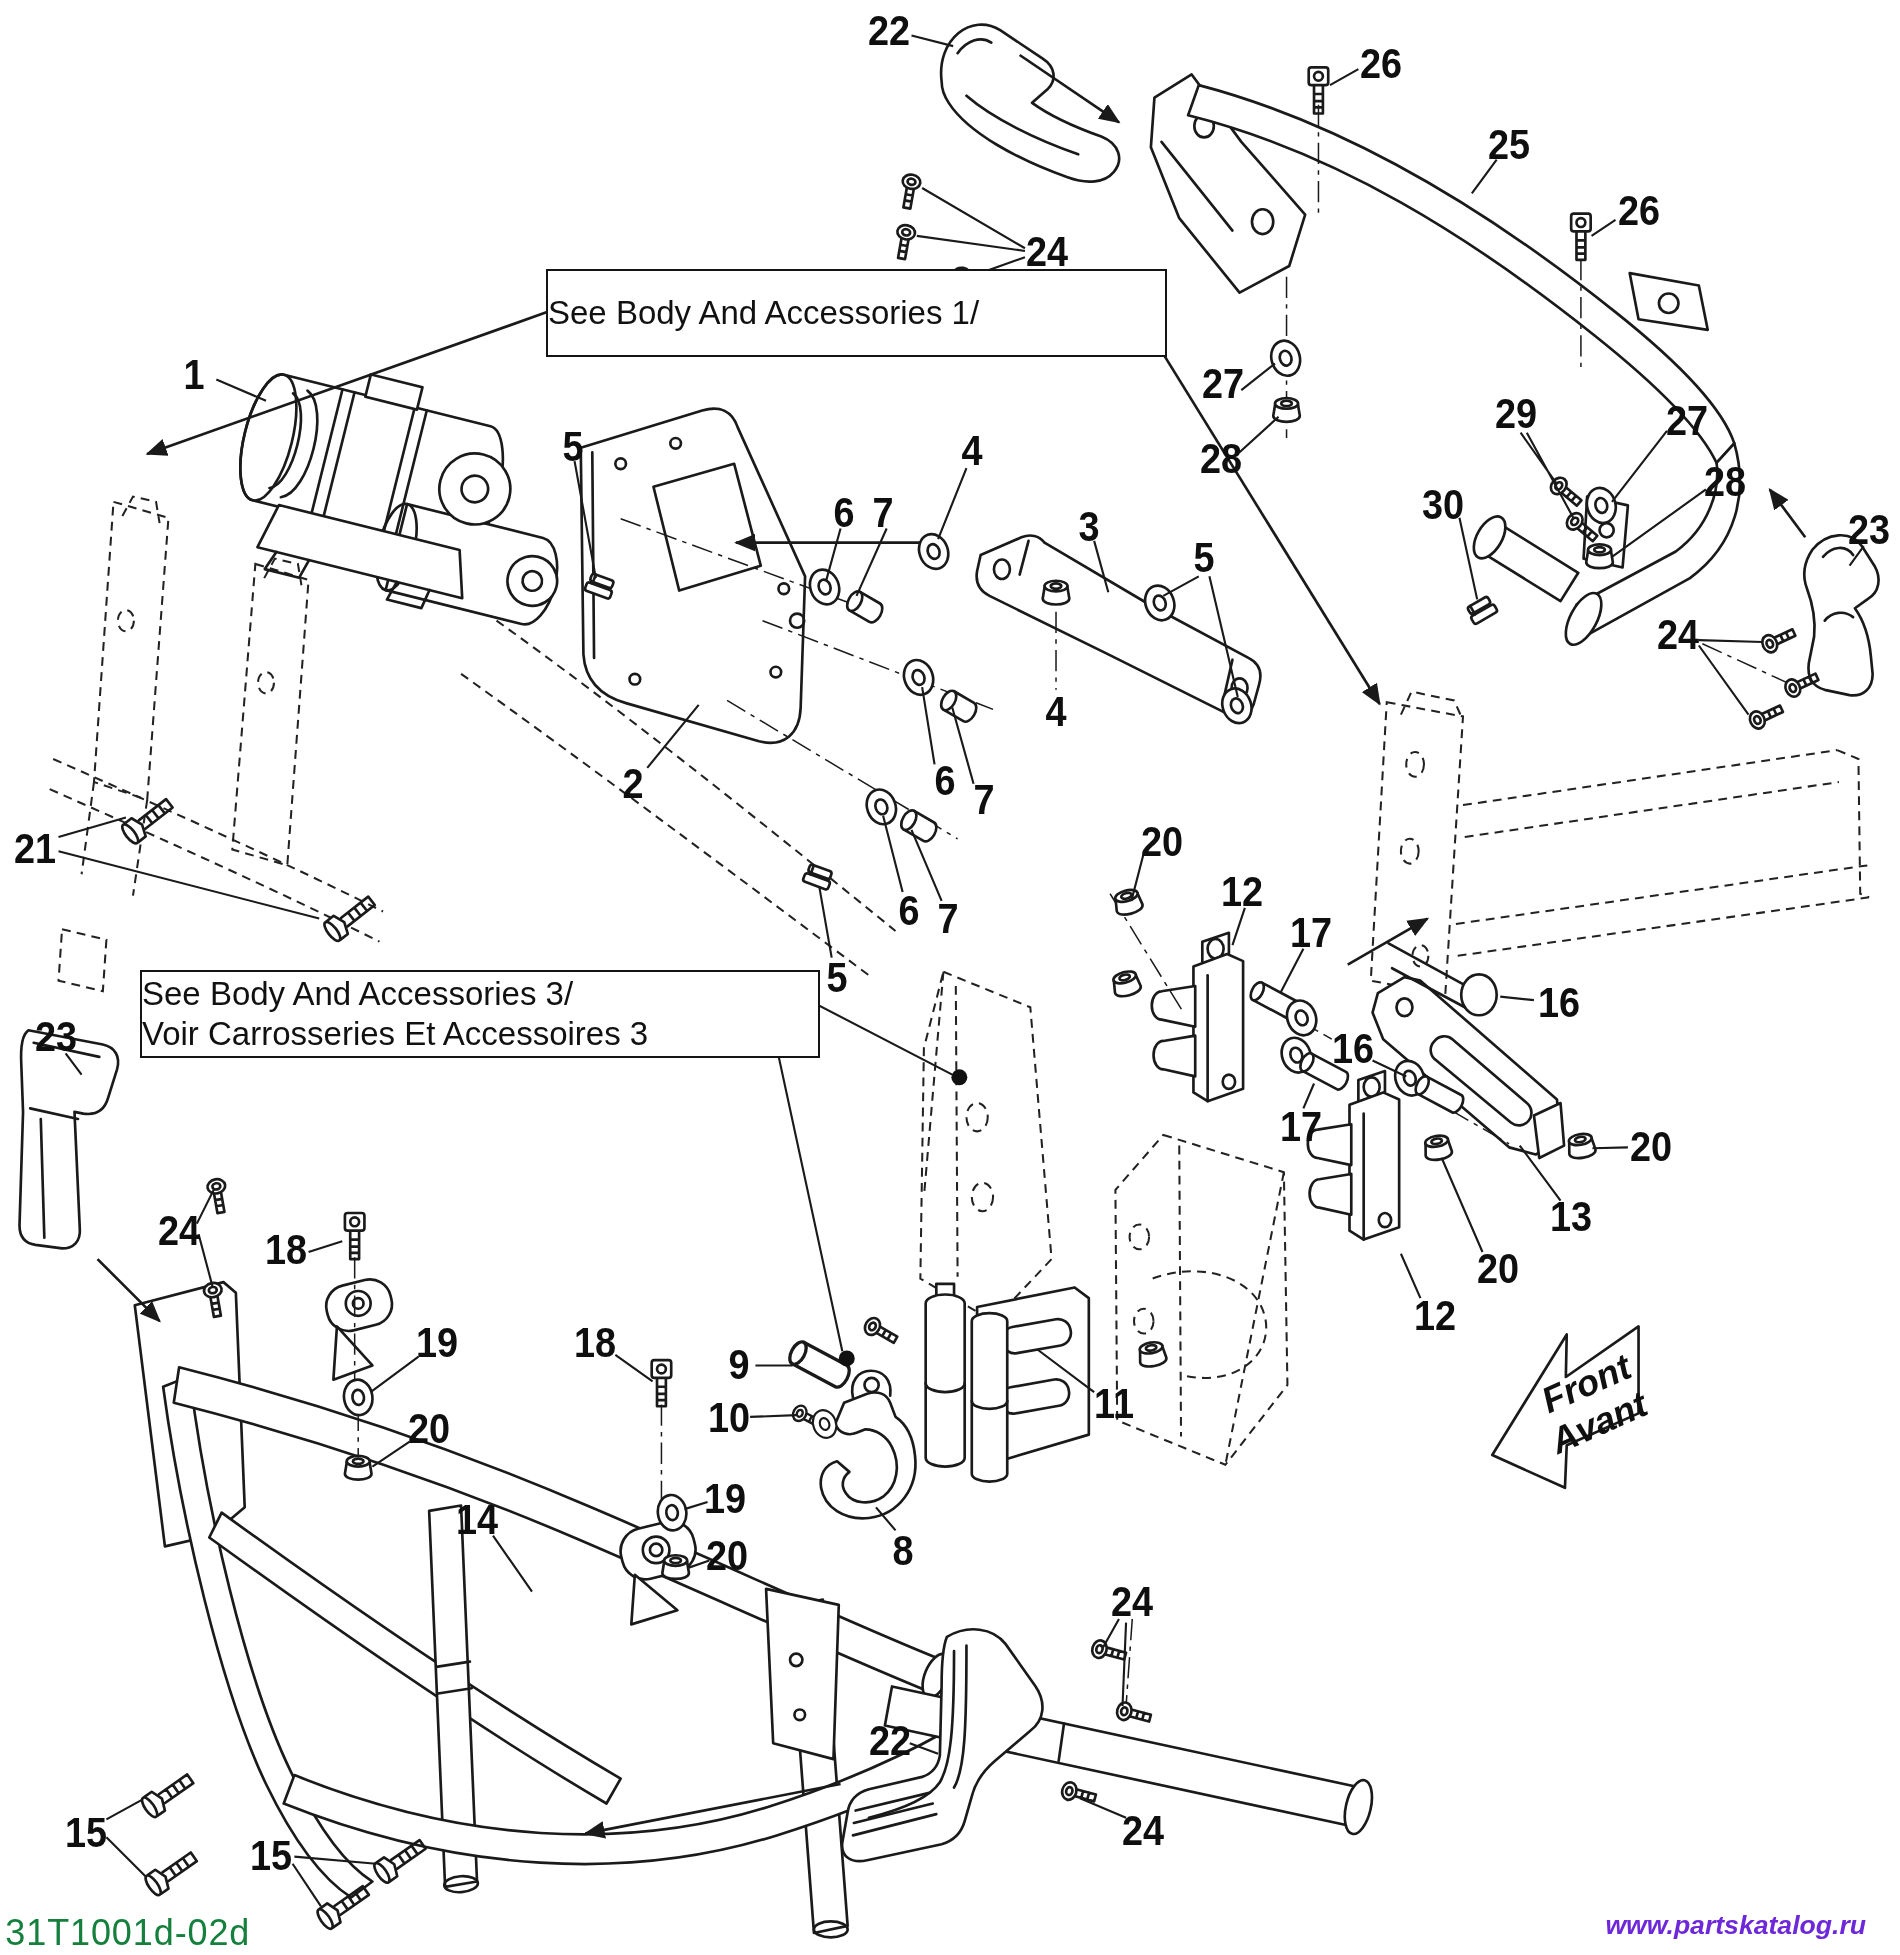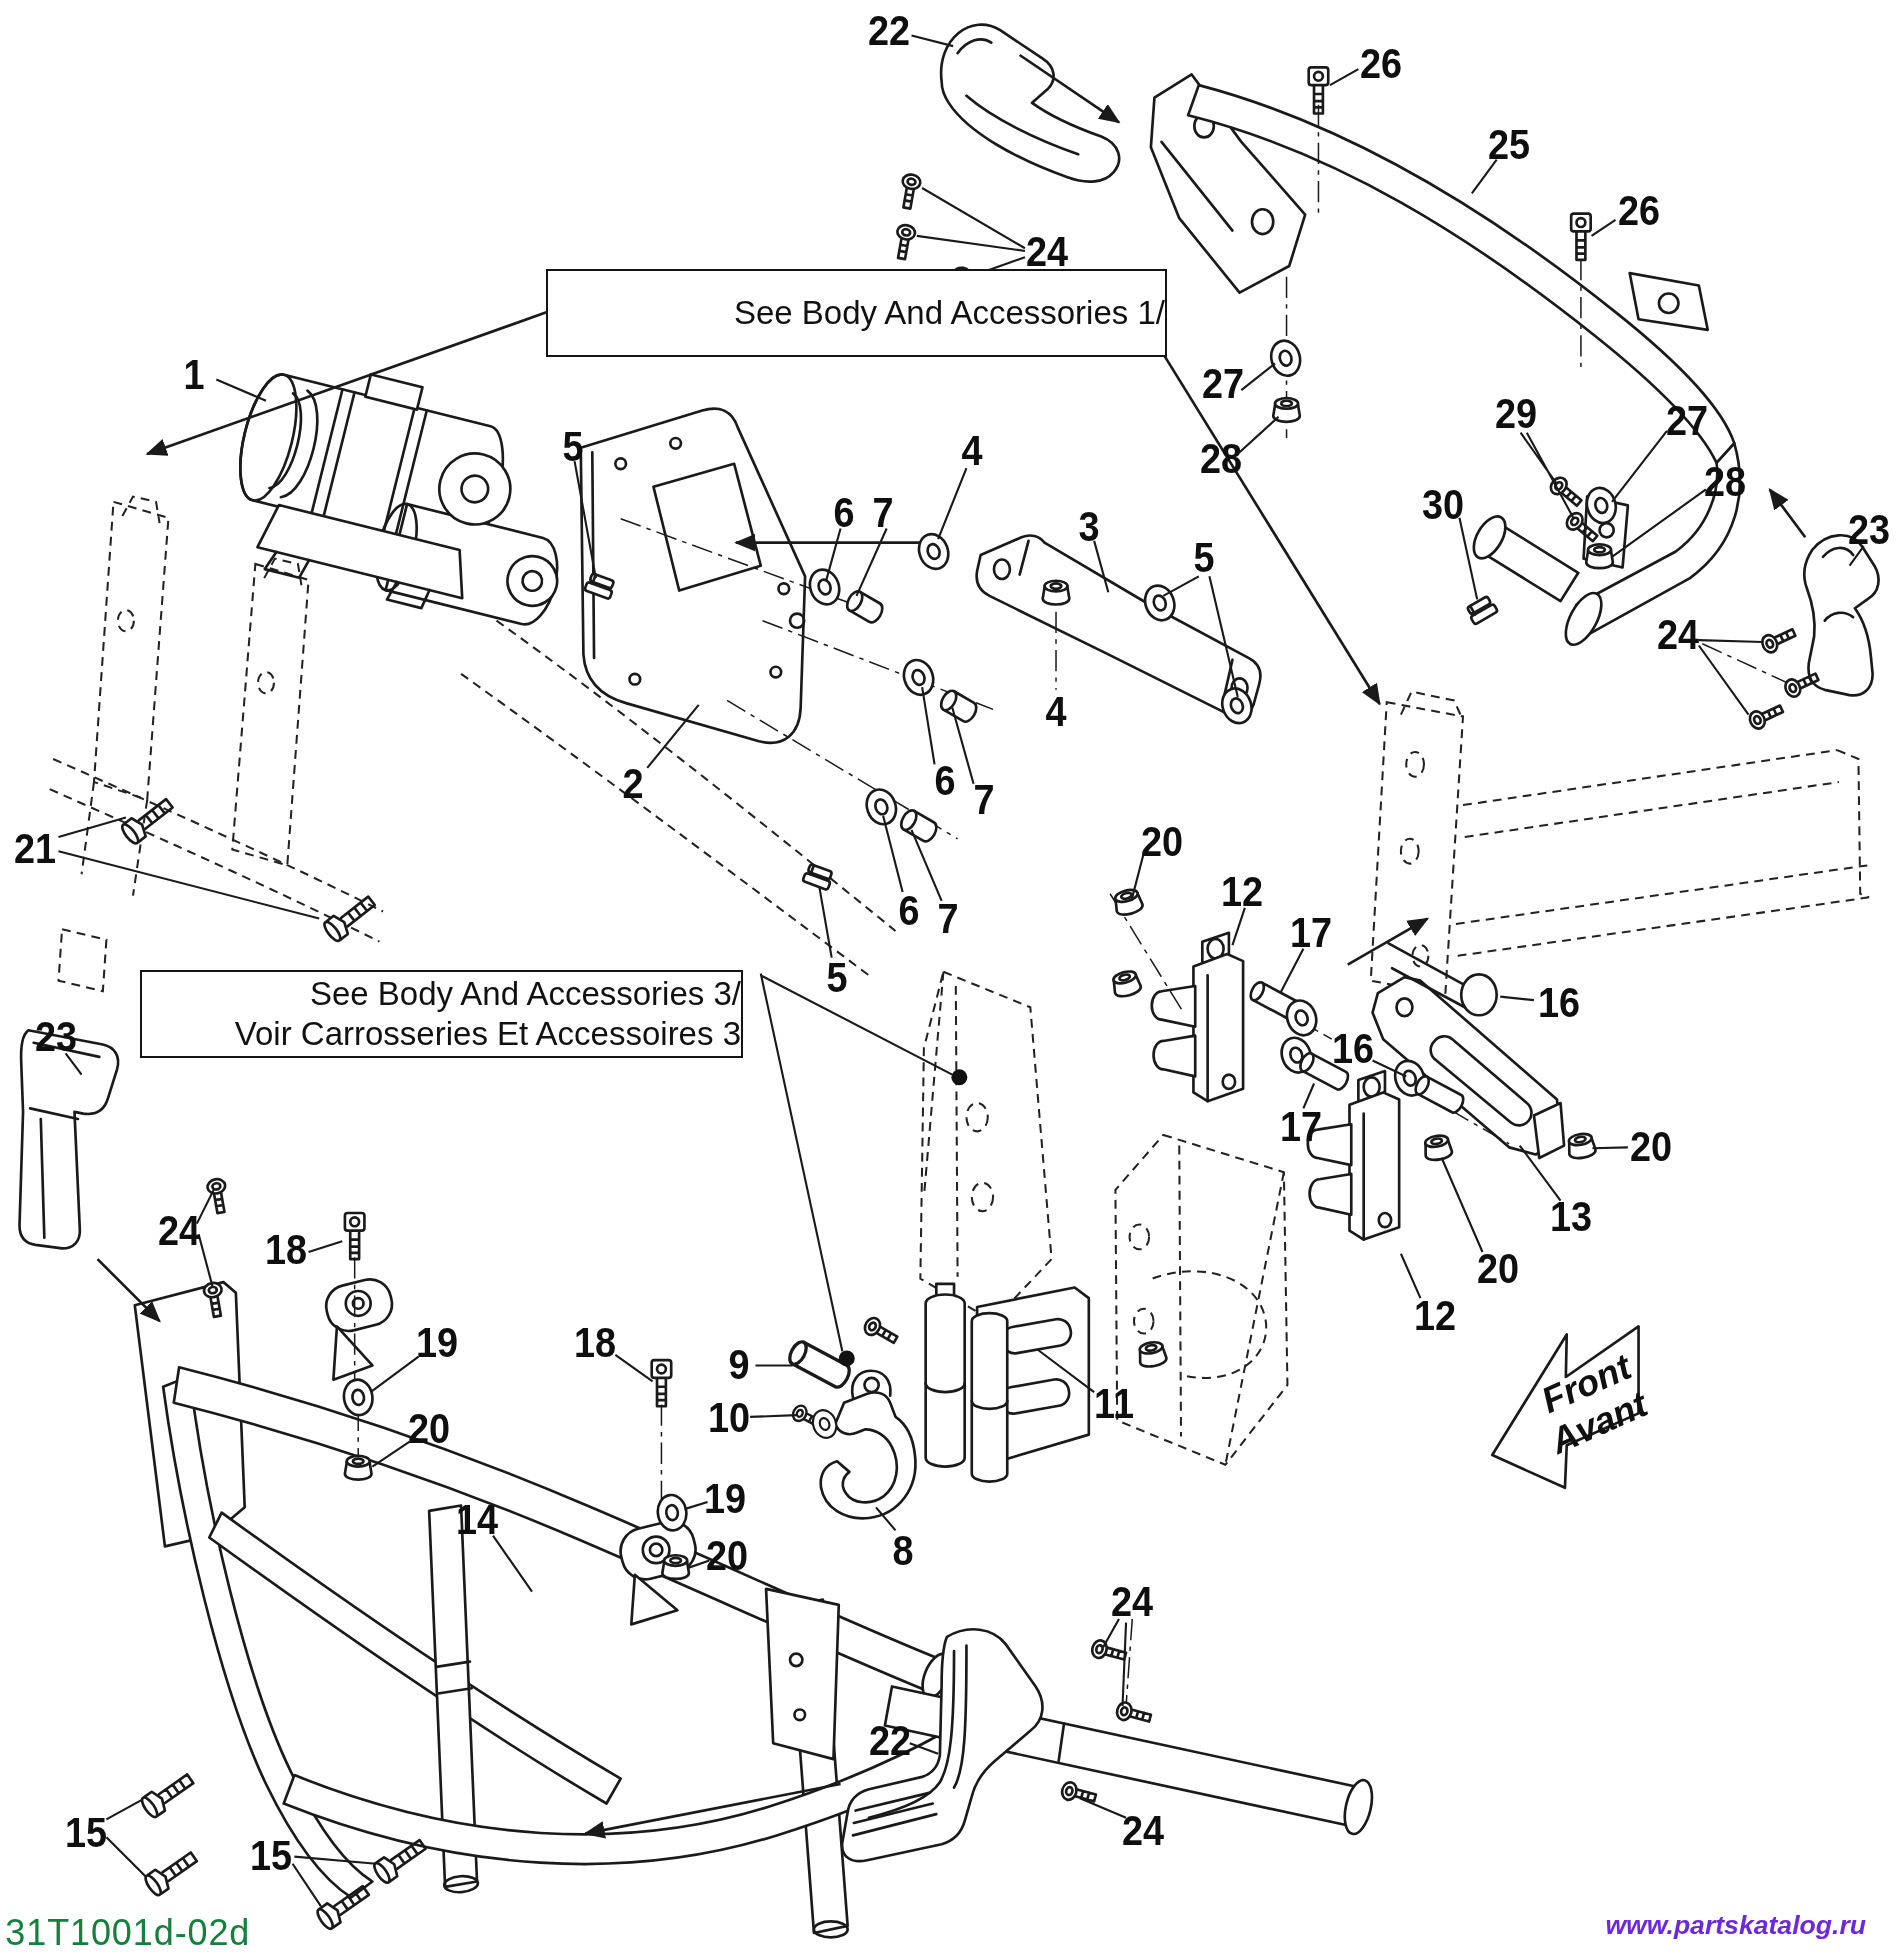--- a/index.html
+++ b/index.html
@@ -12,24 +12,24 @@
   .ax{stroke:#1a1a1a;stroke-width:1.7;stroke-dasharray:24 7 5 7;fill:none;}
   .ld{stroke:#1a1a1a;stroke-width:2.4;fill:none;}
   .ar{stroke:#1a1a1a;stroke-width:3;fill:none;}
   .dot{fill:#111;stroke:none;}
   .part-label{position:absolute;transform:translate(-50%,-50%) scaleX(.88);
       font-size:43px;font-weight:700;letter-spacing:0;color:#0f0f0f;white-space:nowrap;}
   .badge{position:absolute;left:2.7px;top:12.4px;width:199px;height:132px;border:2.7px solid #141414;
       box-sizing:border-box;display:flex;align-items:center;justify-content:center;
       font-size:92px;font-weight:700;letter-spacing:1.8px;}
   .callout{position:absolute;border:2.7px solid #141414;box-sizing:border-box;background:#fff;
-      display:flex;flex-direction:column;align-items:flex-end;justify-content:center;
+      display:flex;flex-direction:column;align-items:flex-start;justify-content:center;
       font-size:33px;line-height:40px;font-weight:400;transform-origin:left top;white-space:nowrap;}
   .callout.c1{left:546px;top:269px;width:621px;height:88px;}
-  .callout.c3{left:140px;top:970px;width:603px;height:88px;}
+  .callout.c3{left:140px;top:970px;width:680px;height:88px;}
   .doc-code{position:absolute;left:5.3px;top:1912px;font-size:36px;color:#15803d;letter-spacing:0.9px;}
   .watermark{position:absolute;right:35px;top:1910px;font-size:26.6px;font-weight:700;font-style:italic;}
   .frontarrow-text{font-size:41px;font-weight:700;font-style:italic;fill:#101010;}
 </style>
 </head>
 <body>
 
 <div class="stage">
 
 <svg width="1901" height="1956" viewBox="0 0 2144 2206">

